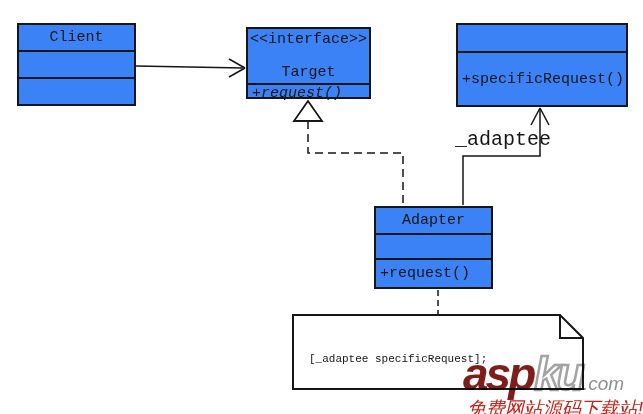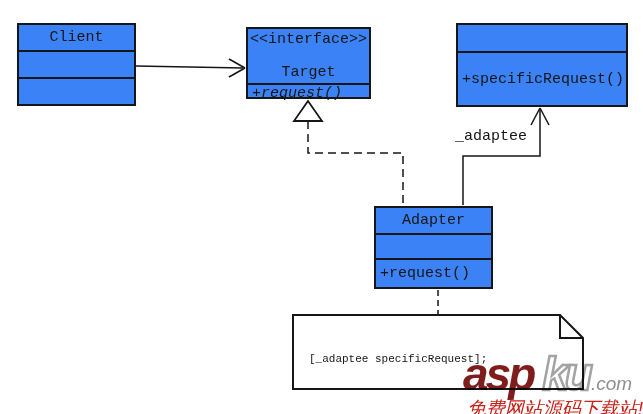--- a/index.html
+++ b/index.html
@@ -37,41 +37,41 @@
   #adaptee-box{left:456px;top:23px;width:172px;height:84px;}
   #adaptee-box .name{flex:0 0 26px;}
   #adaptee-box .r2{flex:0 0 26px;}
   #adaptee-box .method{flex:1 1 auto;}
   #adapter-box{left:374px;top:206px;width:119px;height:83px;}
   #adapter-box .name{flex:0 0 25px;}
   #adapter-box .r2{flex:0 0 25px;}
   #adapter-box .method{flex:1 1 auto;}
   #assoc-label{
     position:absolute;z-index:2;left:455px;top:128px;
-    font-size:15px;white-space:nowrap;
+    font-size:20px;white-space:nowrap;
   }
   #note-text{
     position:absolute;z-index:2;left:293px;top:315px;width:262px;height:88px;
     display:flex;align-items:center;padding-left:16px;
     font-size:11px;white-space:nowrap;box-sizing:border-box;
   }
   #watermark{
     position:absolute;z-index:3;left:463px;top:352px;width:180px;
     mix-blend-mode:multiply;
     font-family:"Liberation Sans","DejaVu Sans",sans-serif;
     pointer-events:none;
   }
   #wm-line1{display:flex;align-items:baseline;justify-content:flex-start;height:48px;}
   #wm-asp{
     font-size:46px;font-weight:bold;font-style:italic;letter-spacing:-3px;
     color:#7f1d1d;line-height:44px;
   }
   #wm-ku{
     font-size:46px;font-weight:bold;font-style:italic;letter-spacing:-3px;
-    color:#ffffff;-webkit-text-stroke:2.5px #a3a3a3;line-height:44px;margin-left:9px;
+    color:#ffffff;-webkit-text-stroke:2.5px #a3a3a3;line-height:44px;margin-left:1px;
   }
   #wm-tld{
     font-size:19px;font-weight:normal;font-style:italic;color:#8f8f8f;margin-left:1px;
   }
   #wm-tagline{
     text-align:right;font-size:19px;font-weight:normal;font-style:italic;
     color:#c8231a;margin-top:-4px;letter-spacing:0px;white-space:nowrap;
     text-shadow:0 0 1px #ffffff;
   }
 </style>

